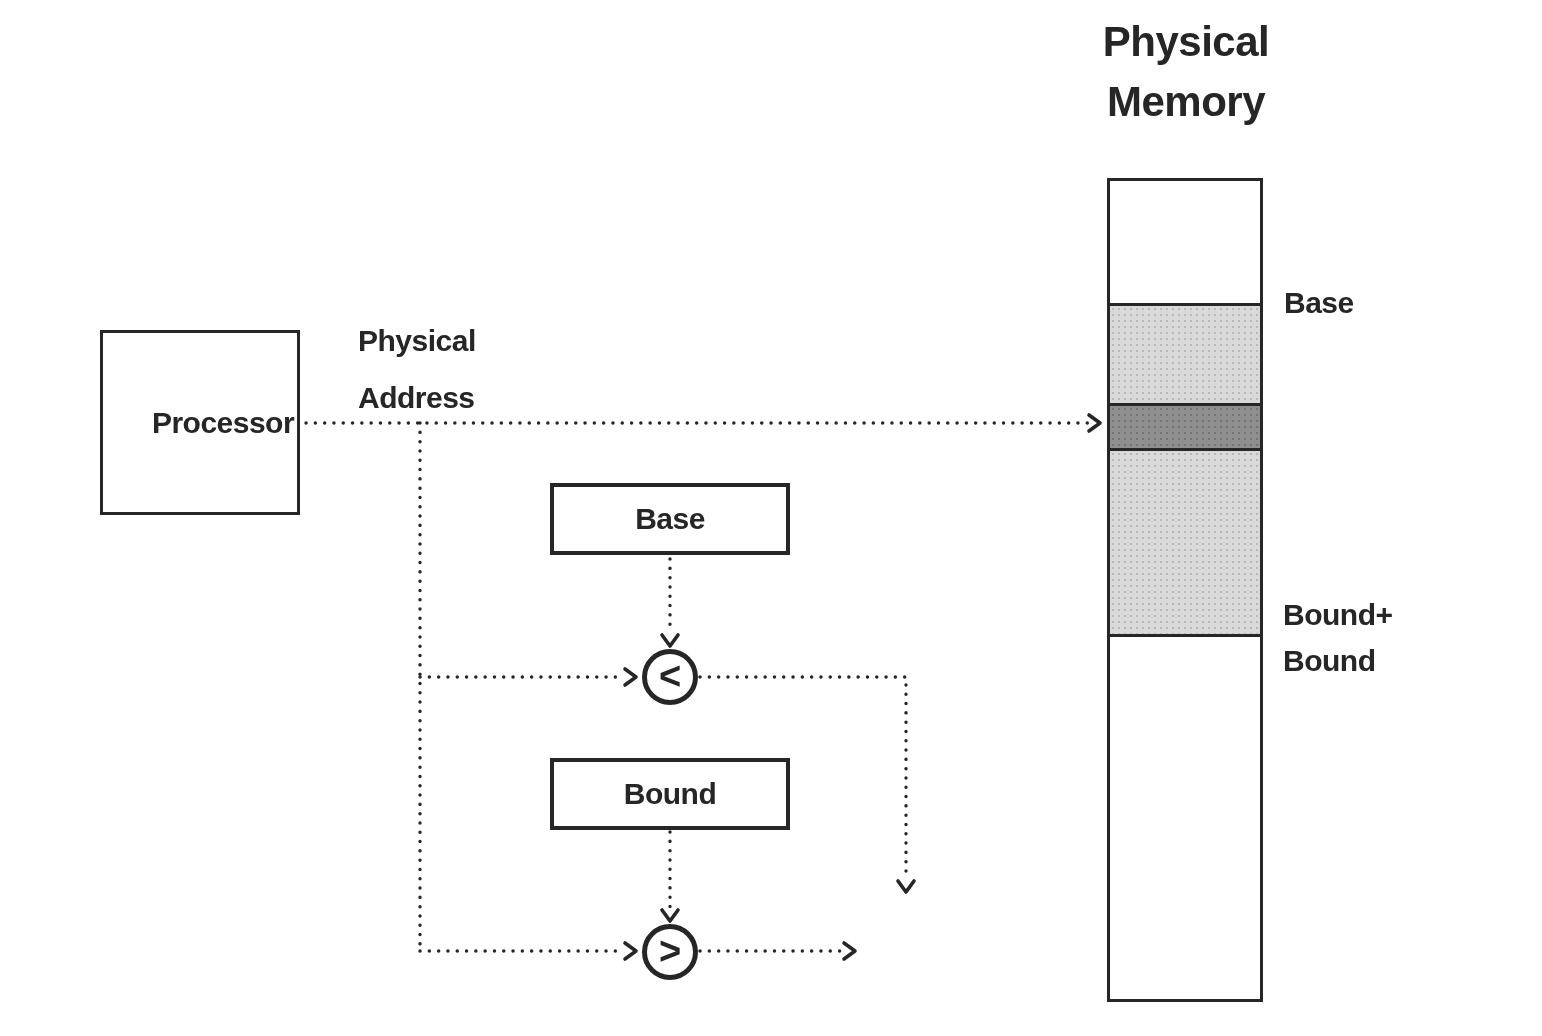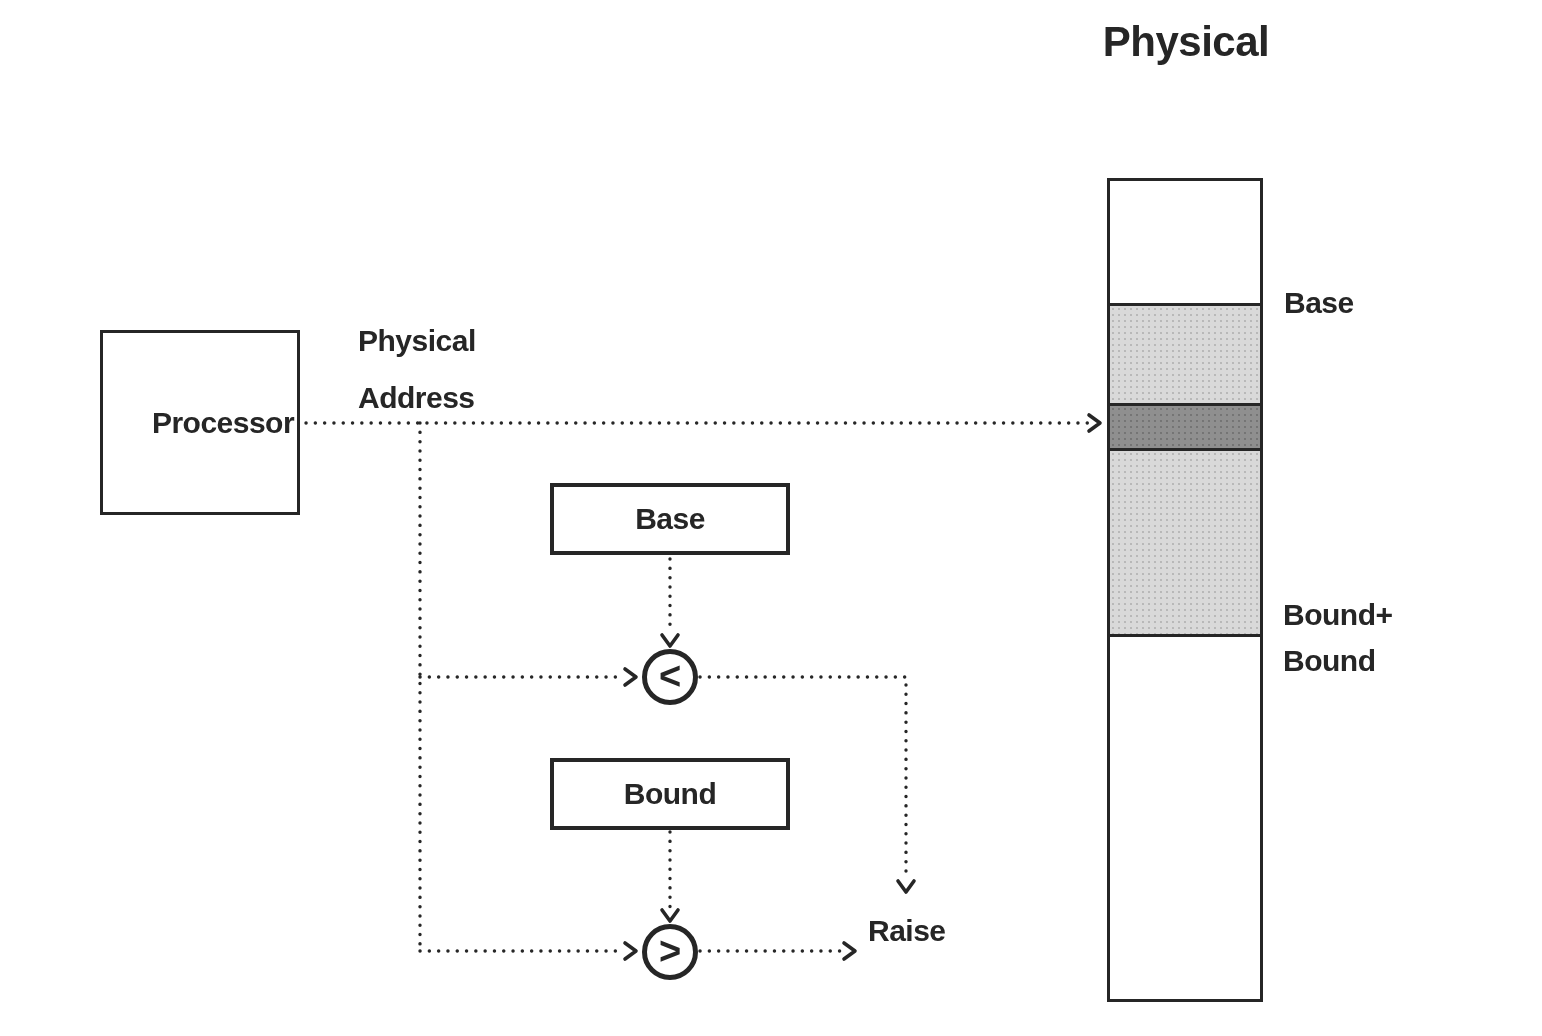--- a/index.html
+++ b/index.html
@@ -172,25 +172,25 @@
   </div>
 
   <div class="cmp-circle less-circle">
     <span>&lt;</span>
   </div>
   <div class="cmp-circle greater-circle">
     <span>&gt;</span>
   </div>
 
   <div class="floating-label raise-exception-label">
-    <div>Raise</div>
   </div>
 
   <div class="memory-title">
     <div>Physical</div>
+    <div>Memory</div>
   </div>
 
   <div class="memory-column">
       <div class="seg seg-white" style="height: 122px;"></div>
       <div class="seg seg-light" style="height: 100px;"></div>
       <div class="seg seg-dark" style="height: 45px;"></div>
       <div class="seg seg-light" style="height: 186px;"></div>
       <div class="seg seg-white" style="height: 365px;"></div>
     </div>
 

